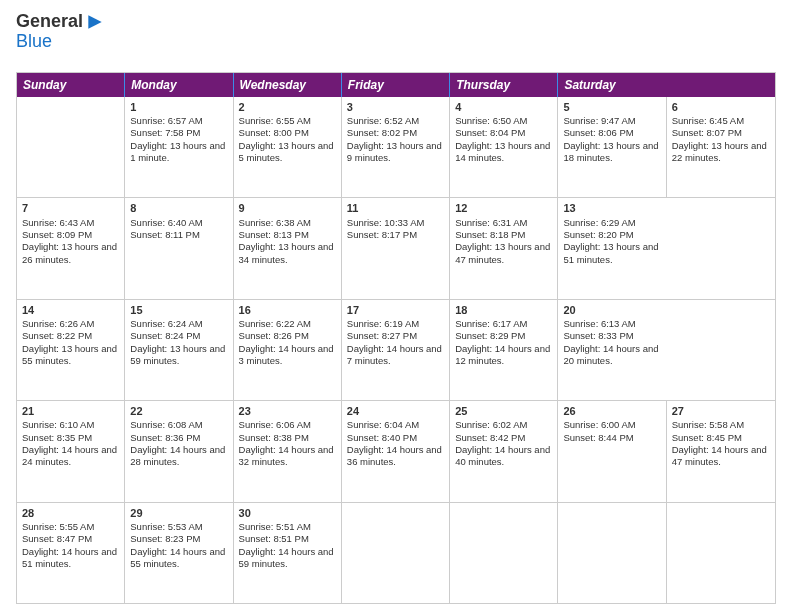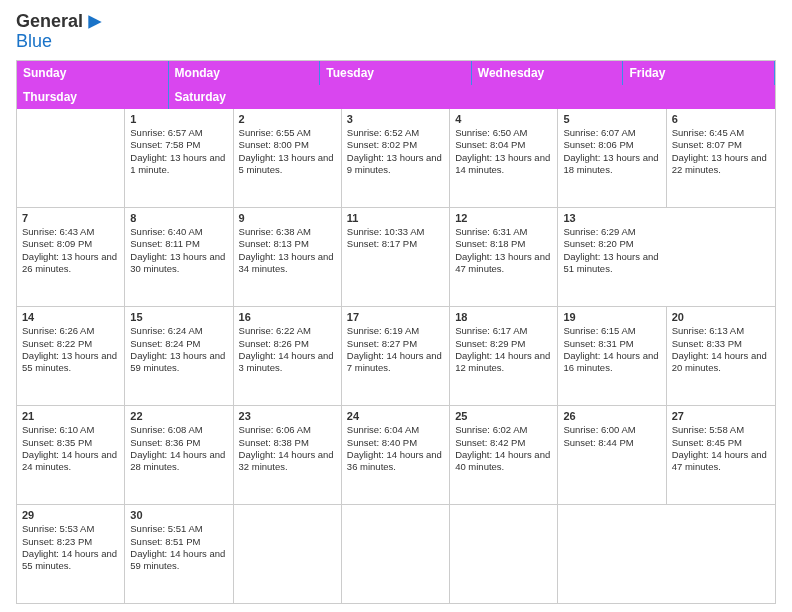--- a/index.html
+++ b/index.html
@@ -14,21 +14,21 @@
       width: 792px;
       height: 612px;
       padding: 12px 16px 8px 16px;
       display: flex;
       flex-direction: column;
     }
     .header {
       display: flex;
       justify-content: space-between;
       align-items: flex-start;
-      margin-bottom: 8px;
+      margin-bottom: 20px;
     }
     .logo {
       display: flex;
       align-items: center;
     }
     .logo-text {
       font-size: 18px;
       font-weight: bold;
       color: #333;
       line-height: 1.1;
@@ -56,22 +56,23 @@
       margin-top: 2px;
     }
     .calendar {
       flex: 1;
       display: flex;
       flex-direction: column;
       border: 1px solid #ccc;
     }
     .cal-header {
       display: grid;
-      grid-template-columns: repeat(5, 1fr);
-      background: #d946ef;
+      grid-template-columns: repeat(7, 1fr);
+      background: #701a75;
+      font-style: italic;
     }
     .cal-header-cell {
       color: #fff;
       font-size: 12px;
       font-weight: bold;
       padding: 5px 6px;
       text-align: left;
       border-right: 1px solid #3a8de8;
     }
     .cal-header-cell:last-child { border-right: none; }
@@ -130,21 +131,20 @@
     <div class="title-area">
       <div class="month-title"></div>
       <div class="subtitle"></div>
     </div>
   </div>
 
   <div class="calendar">
     <div class="cal-header">
     <div class="cal-header-cell">Sunday</div>
         <div class="cal-header-cell">Monday</div>
-        <div class="cal-header-cell">Tuesday</div>
         <div class="cal-header-cell">Wednesday</div>
         <div class="cal-header-cell">Friday</div>
         <div class="cal-header-cell">Thursday</div>
         <div class="cal-header-cell">Saturday</div>
       </div>
     <div class="cal-body">
     <div class="cal-row">
           <div class="cal-cell empty"></div>
           <div class="cal-cell">
             <span class="day-num">1</span>
@@ -165,21 +165,21 @@
             <span class="info-line">Daylight: 13 hours and 9 minutes.</span>
           </div>
           <div class="cal-cell">
             <span class="day-num">4</span>
             <span class="info-line">Sunrise: 6:50 AM</span>
             <span class="info-line">Sunset: 8:04 PM</span>
             <span class="info-line">Daylight: 13 hours and 14 minutes.</span>
           </div>
           <div class="cal-cell">
             <span class="day-num">5</span>
-            <span class="info-line">Sunrise: 6:07 AM</span>
+            <span class="info-line">Sunrise: 9:47 AM</span>
             <span class="info-line">Sunset: 8:06 PM</span>
             <span class="info-line">Daylight: 13 hours and 18 minutes.</span>
           </div>
           <div class="cal-cell">
             <span class="day-num">6</span>
             <span class="info-line">Sunrise: 6:45 AM</span>
             <span class="info-line">Sunset: 8:07 PM</span>
             <span class="info-line">Daylight: 13 hours and 22 minutes.</span>
           </div>
         </div>
@@ -187,21 +187,20 @@
           <div class="cal-cell">
             <span class="day-num">7</span>
             <span class="info-line">Sunrise: 6:43 AM</span>
             <span class="info-line">Sunset: 8:09 PM</span>
             <span class="info-line">Daylight: 13 hours and 26 minutes.</span>
           </div>
           <div class="cal-cell">
             <span class="day-num">8</span>
             <span class="info-line">Sunrise: 6:40 AM</span>
             <span class="info-line">Sunset: 8:11 PM</span>
-            <span class="info-line">Daylight: 13 hours and 30 minutes.</span>
           </div>
           <div class="cal-cell">
             <span class="day-num">9</span>
             <span class="info-line">Sunrise: 6:38 AM</span>
             <span class="info-line">Sunset: 8:13 PM</span>
             <span class="info-line">Daylight: 13 hours and 34 minutes.</span>
           </div>
           <div class="cal-cell">
             <span class="day-num">11</span>
             <span class="info-line">Sunrise: 10:33 AM</span>
@@ -245,26 +244,20 @@
             <span class="info-line">Sunset: 8:27 PM</span>
             <span class="info-line">Daylight: 14 hours and 7 minutes.</span>
           </div>
           <div class="cal-cell">
             <span class="day-num">18</span>
             <span class="info-line">Sunrise: 6:17 AM</span>
             <span class="info-line">Sunset: 8:29 PM</span>
             <span class="info-line">Daylight: 14 hours and 12 minutes.</span>
           </div>
           <div class="cal-cell">
-            <span class="day-num">19</span>
-            <span class="info-line">Sunrise: 6:15 AM</span>
-            <span class="info-line">Sunset: 8:31 PM</span>
-            <span class="info-line">Daylight: 14 hours and 16 minutes.</span>
-          </div>
-          <div class="cal-cell">
             <span class="day-num">20</span>
             <span class="info-line">Sunrise: 6:13 AM</span>
             <span class="info-line">Sunset: 8:33 PM</span>
             <span class="info-line">Daylight: 14 hours and 20 minutes.</span>
           </div>
         </div>
         <div class="cal-row">
           <div class="cal-cell">
             <span class="day-num">21</span>
             <span class="info-line">Sunrise: 6:10 AM</span>
@@ -301,20 +294,26 @@
             <span class="info-line">Sunset: 8:44 PM</span>
           </div>
           <div class="cal-cell">
             <span class="day-num">27</span>
             <span class="info-line">Sunrise: 5:58 AM</span>
             <span class="info-line">Sunset: 8:45 PM</span>
             <span class="info-line">Daylight: 14 hours and 47 minutes.</span>
           </div>
         </div>
         <div class="cal-row">
+          <div class="cal-cell">
+            <span class="day-num">28</span>
+            <span class="info-line">Sunrise: 5:55 AM</span>
+            <span class="info-line">Sunset: 8:47 PM</span>
+            <span class="info-line">Daylight: 14 hours and 51 minutes.</span>
+          </div>
           <div class="cal-cell">
             <span class="day-num">29</span>
             <span class="info-line">Sunrise: 5:53 AM</span>
             <span class="info-line">Sunset: 8:23 PM</span>
             <span class="info-line">Daylight: 14 hours and 55 minutes.</span>
           </div>
           <div class="cal-cell">
             <span class="day-num">30</span>
             <span class="info-line">Sunrise: 5:51 AM</span>
             <span class="info-line">Sunset: 8:51 PM</span>

